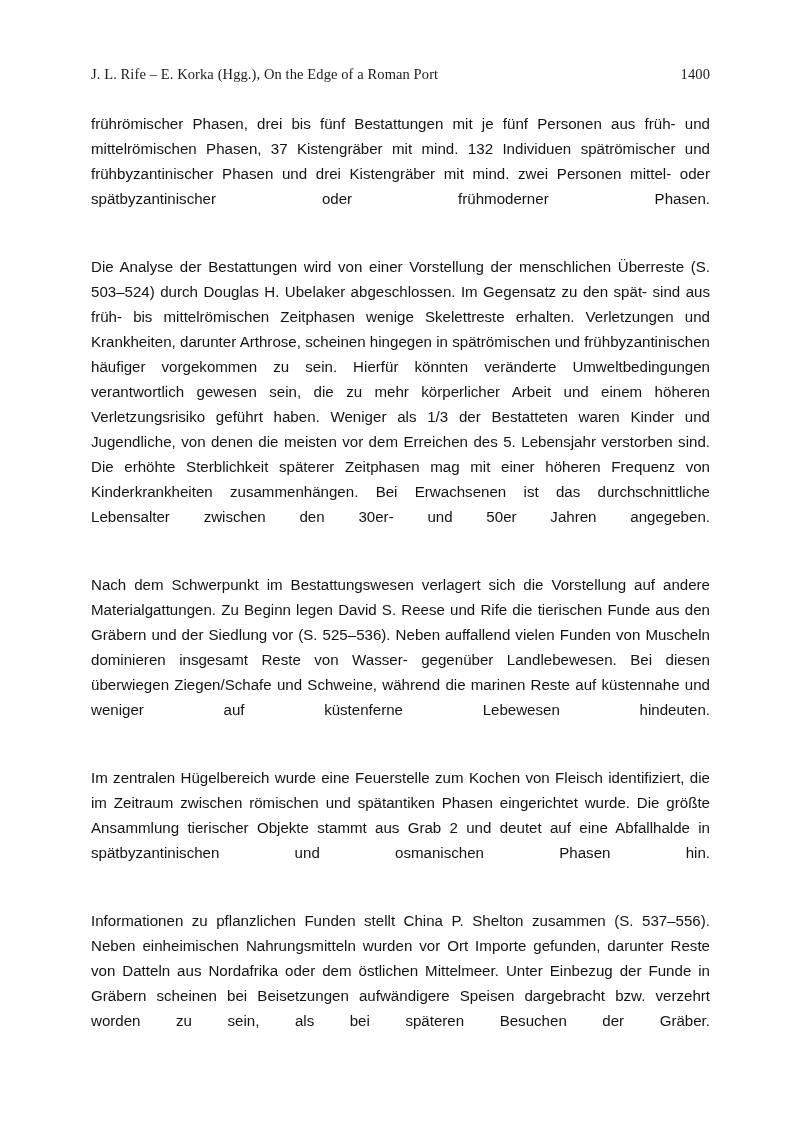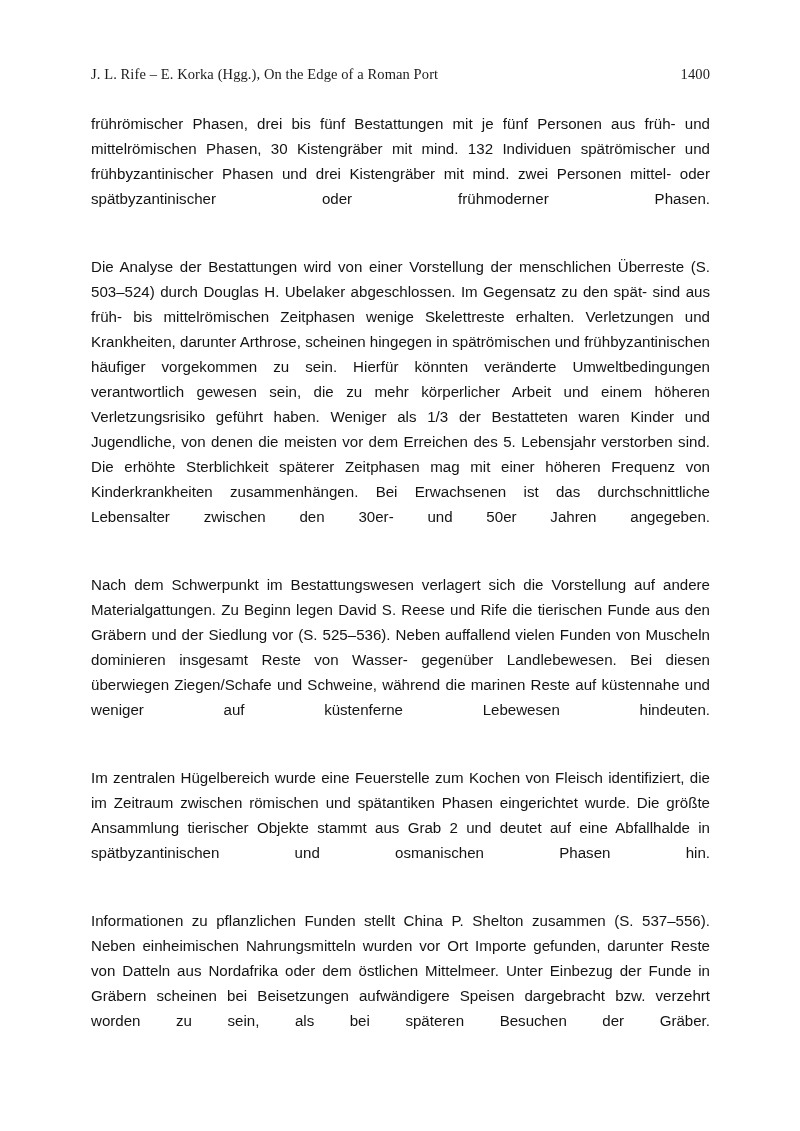--- a/index.html
+++ b/index.html
@@ -85,20 +85,20 @@
 <body>
 
 <div class="page">
 
   <div class="running-head">
     <span class="running-head-title">J. L. Rife – E. Korka (Hgg.), On the Edge of a Roman Port</span>
     <span class="running-head-folio">1400</span>
   </div>
 
   <div class="text-column">
-    <p class="para">frührömischer Phasen, drei bis fünf Bestattungen mit je fünf Personen aus früh- und mittelrömischen Phasen, 30 Kistengräber mit mind. 132 Individuen spätrömischer und frühbyzantinischer Phasen und drei Kistengräber mit mind. zwei Personen mittel- oder spätbyzantinischer oder frühmoderner Phasen.</p>
+    <p class="para">frührömischer Phasen, drei bis fünf Bestattungen mit je fünf Personen aus früh- und mittelrömischen Phasen, 37 Kistengräber mit mind. 132 Individuen spätrömischer und frühbyzantinischer Phasen und drei Kistengräber mit mind. zwei Personen mittel- oder spätbyzantinischer oder frühmoderner Phasen.</p>
     <p class="para">Die Analyse der Bestattungen wird von einer Vorstellung der menschlichen Überreste (S. 503–524) durch Douglas H. Ubelaker abgeschlossen. Im Gegensatz zu den spät- sind aus früh- bis mittelrömischen Zeitphasen wenige Skelettreste erhalten. Verletzungen und Krankheiten, darunter Arthrose, scheinen hingegen in spätrömischen und frühbyzantinischen häufiger vorgekommen zu sein. Hierfür könnten veränderte Umweltbedingungen verantwortlich gewesen sein, die zu mehr körperlicher Arbeit und einem höheren Verletzungsrisiko geführt haben. Weniger als 1/3 der Bestatteten waren Kinder und Jugendliche, von denen die meisten vor dem Erreichen des 5. Lebensjahr verstorben sind. Die erhöhte Sterblichkeit späterer Zeitphasen mag mit einer höheren Frequenz von Kinderkrankheiten zusammenhängen. Bei Erwachsenen ist das durchschnittliche Lebensalter zwischen den 30er- und 50er Jahren angegeben.</p>
     <p class="para">Nach dem Schwerpunkt im Bestattungswesen verlagert sich die Vorstellung auf andere Materialgattungen. Zu Beginn legen David S. Reese und Rife die tierischen Funde aus den Gräbern und der Siedlung vor (S. 525–536). Neben auffallend vielen Funden von Muscheln dominieren insgesamt Reste von Wasser- gegenüber Landlebewesen. Bei diesen überwiegen Ziegen/Schafe und Schweine, während die marinen Reste auf küstennahe und weniger auf küstenferne Lebewesen hindeuten.</p>
     <p class="para">Im zentralen Hügelbereich wurde eine Feuerstelle zum Kochen von Fleisch identifiziert, die im Zeitraum zwischen römischen und spätantiken Phasen eingerichtet wurde. Die größte Ansammlung tierischer Objekte stammt aus Grab 2 und deutet auf eine Abfallhalde in spätbyzantinischen und osmanischen Phasen hin.</p>
     <p class="para">Informationen zu pflanzlichen Funden stellt China P. Shelton zusammen (S. 537–556). Neben einheimischen Nahrungsmitteln wurden vor Ort Importe gefunden, darunter Reste von Datteln aus Nordafrika oder dem östlichen Mittelmeer. Unter Einbezug der Funde in Gräbern scheinen bei Beisetzungen aufwändigere Speisen dargebracht bzw. verzehrt worden zu sein, als bei späteren Besuchen der Gräber.</p>
   </div>
 
 </div>
 
 </body></html>

